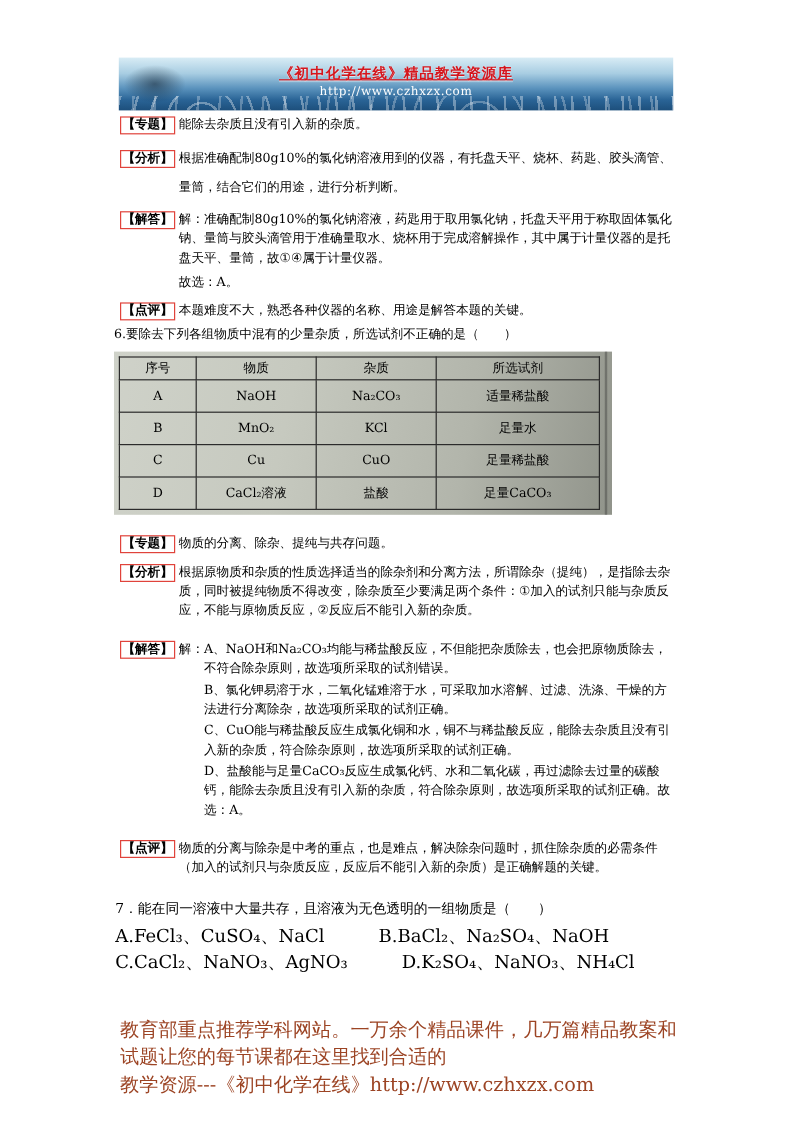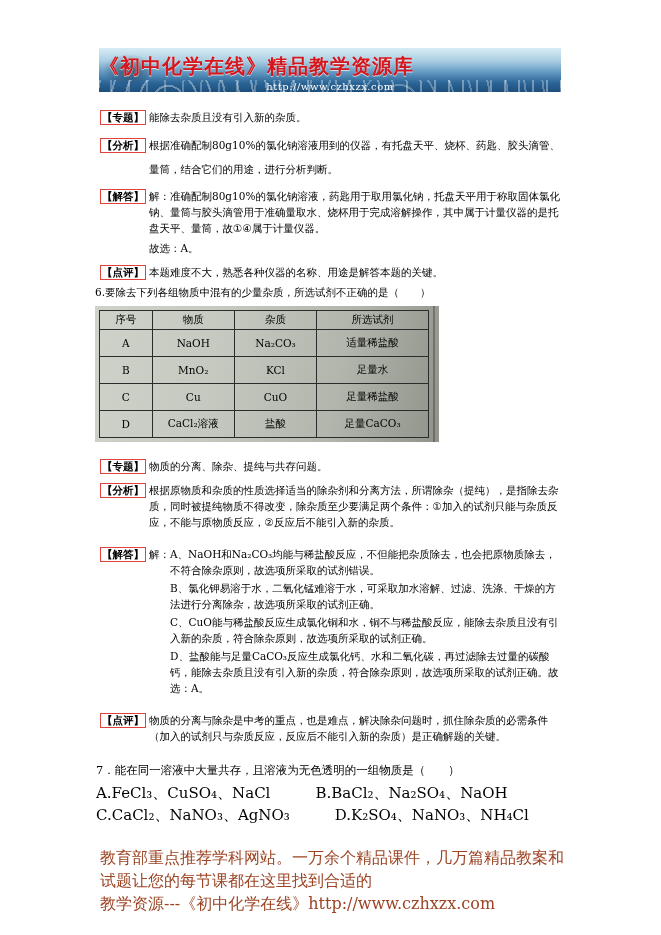--- a/index.html
+++ b/index.html
@@ -20,32 +20,33 @@
     content:""; position:absolute; left:4px; top:6px; width:52px; height:32px;
     background:radial-gradient(ellipse at center, rgba(15,30,45,.55), transparent 70%);
   }
   .banner::after {
     content:""; position:absolute; left:0; right:0; bottom:-4px; height:16px;
     background:
       repeating-radial-gradient(circle at 15% 130%, rgba(255,255,255,.35) 0 2px, transparent 2px 14px),
       repeating-radial-gradient(circle at 65% 150%, rgba(255,255,255,.28) 0 2px, transparent 2px 18px);
   }
   .banner-title {
-    position:relative; z-index:2; text-align:left; padding-top:5px;
-    font-size:20px; font-weight:bold; color:#d5161d; letter-spacing:1px;
+    position:relative; z-index:2; text-align:center; padding-top:5px;
+    font-size:12px; font-weight:bold; color:#d5161d; letter-spacing:1px;
     text-shadow:0 1px 0 rgba(255,255,255,.6), 0 0 2px rgba(255,255,255,.35);
     white-space:nowrap;
+    text-decoration:underline;
   }
   .banner-url {
     position:relative; z-index:2; text-align:center; margin-top:1px;
     font-size:10px; color:#ffffff; letter-spacing:.5px;
   }
 
   
-  .content { position:absolute; top:109px; left:100px; width:462px; }
+  .content { position:absolute; top:96px; left:100px; width:462px; }
 
   .blk { display:flex; align-items:flex-start; font-size:10.5px; line-height:16px; }
   .tag {
     flex:0 0 auto; border:1px solid #e0433b; color:#000;
     font-weight:bold; font-size:10.5px; line-height:13px;
     padding:0 1px; margin:1px 3px 0 0; white-space:nowrap;
   }
   .txt { flex:1 1 auto; }
 
   .loose { line-height:24px; }
@@ -55,21 +56,21 @@
   .ans-first { padding-left:21px; text-indent:-21px; }
   .ans-item  { padding-left:21px; margin-top:2px; }
 
   .mb4{margin-bottom:4px}.mb7{margin-bottom:7px}
   .mb8{margin-bottom:8px}.mb16{margin-bottom:16px}
 
   .qline { margin-left:-5px; font-size:10.5px; line-height:17px; }
 
   
   .photo {
-    margin:5px 0 16px -5px; width:344px; height:136px;
+    margin:5px 0 16px -5px; width:415px; height:136px;
     padding:4px 10px 4px 4px; position:relative;
     background:linear-gradient(102deg,#cfd2c9 0%,#c6c9bf 35%,#b2b5ab 70%,#90938a 100%);
   }
   .photo::after {
     content:""; position:absolute; right:4px; top:0; bottom:0; width:2px;
     background:rgba(40,40,40,.35);
   }
   .q6table { width:100%; height:100%; border-collapse:collapse; font-size:10.5px; }
   .q6table th, .q6table td {
     border:1px solid #2b2b2b; text-align:center; font-weight:normal; padding:2px;

